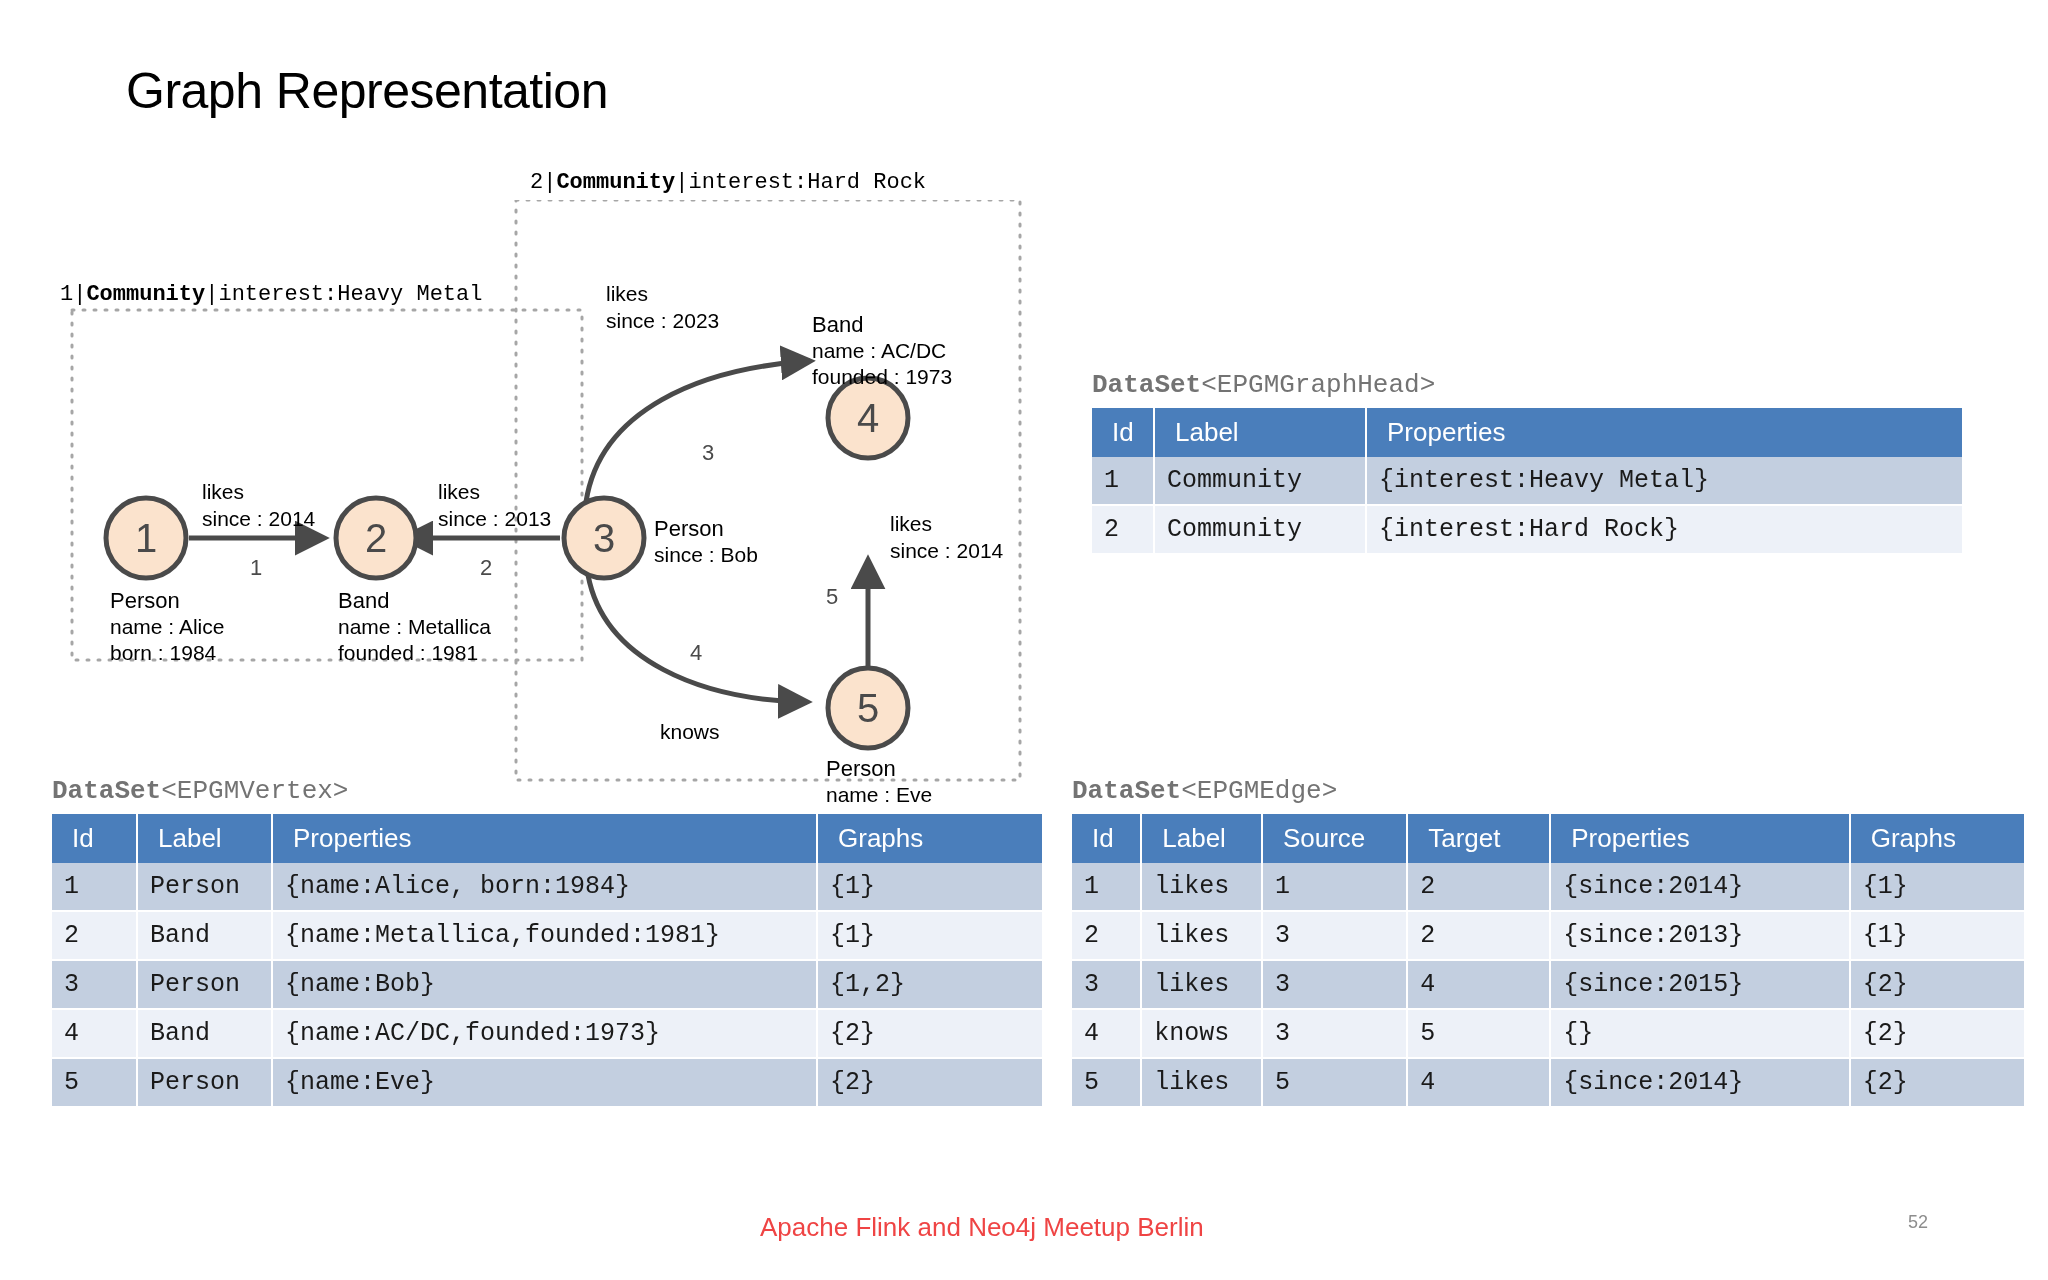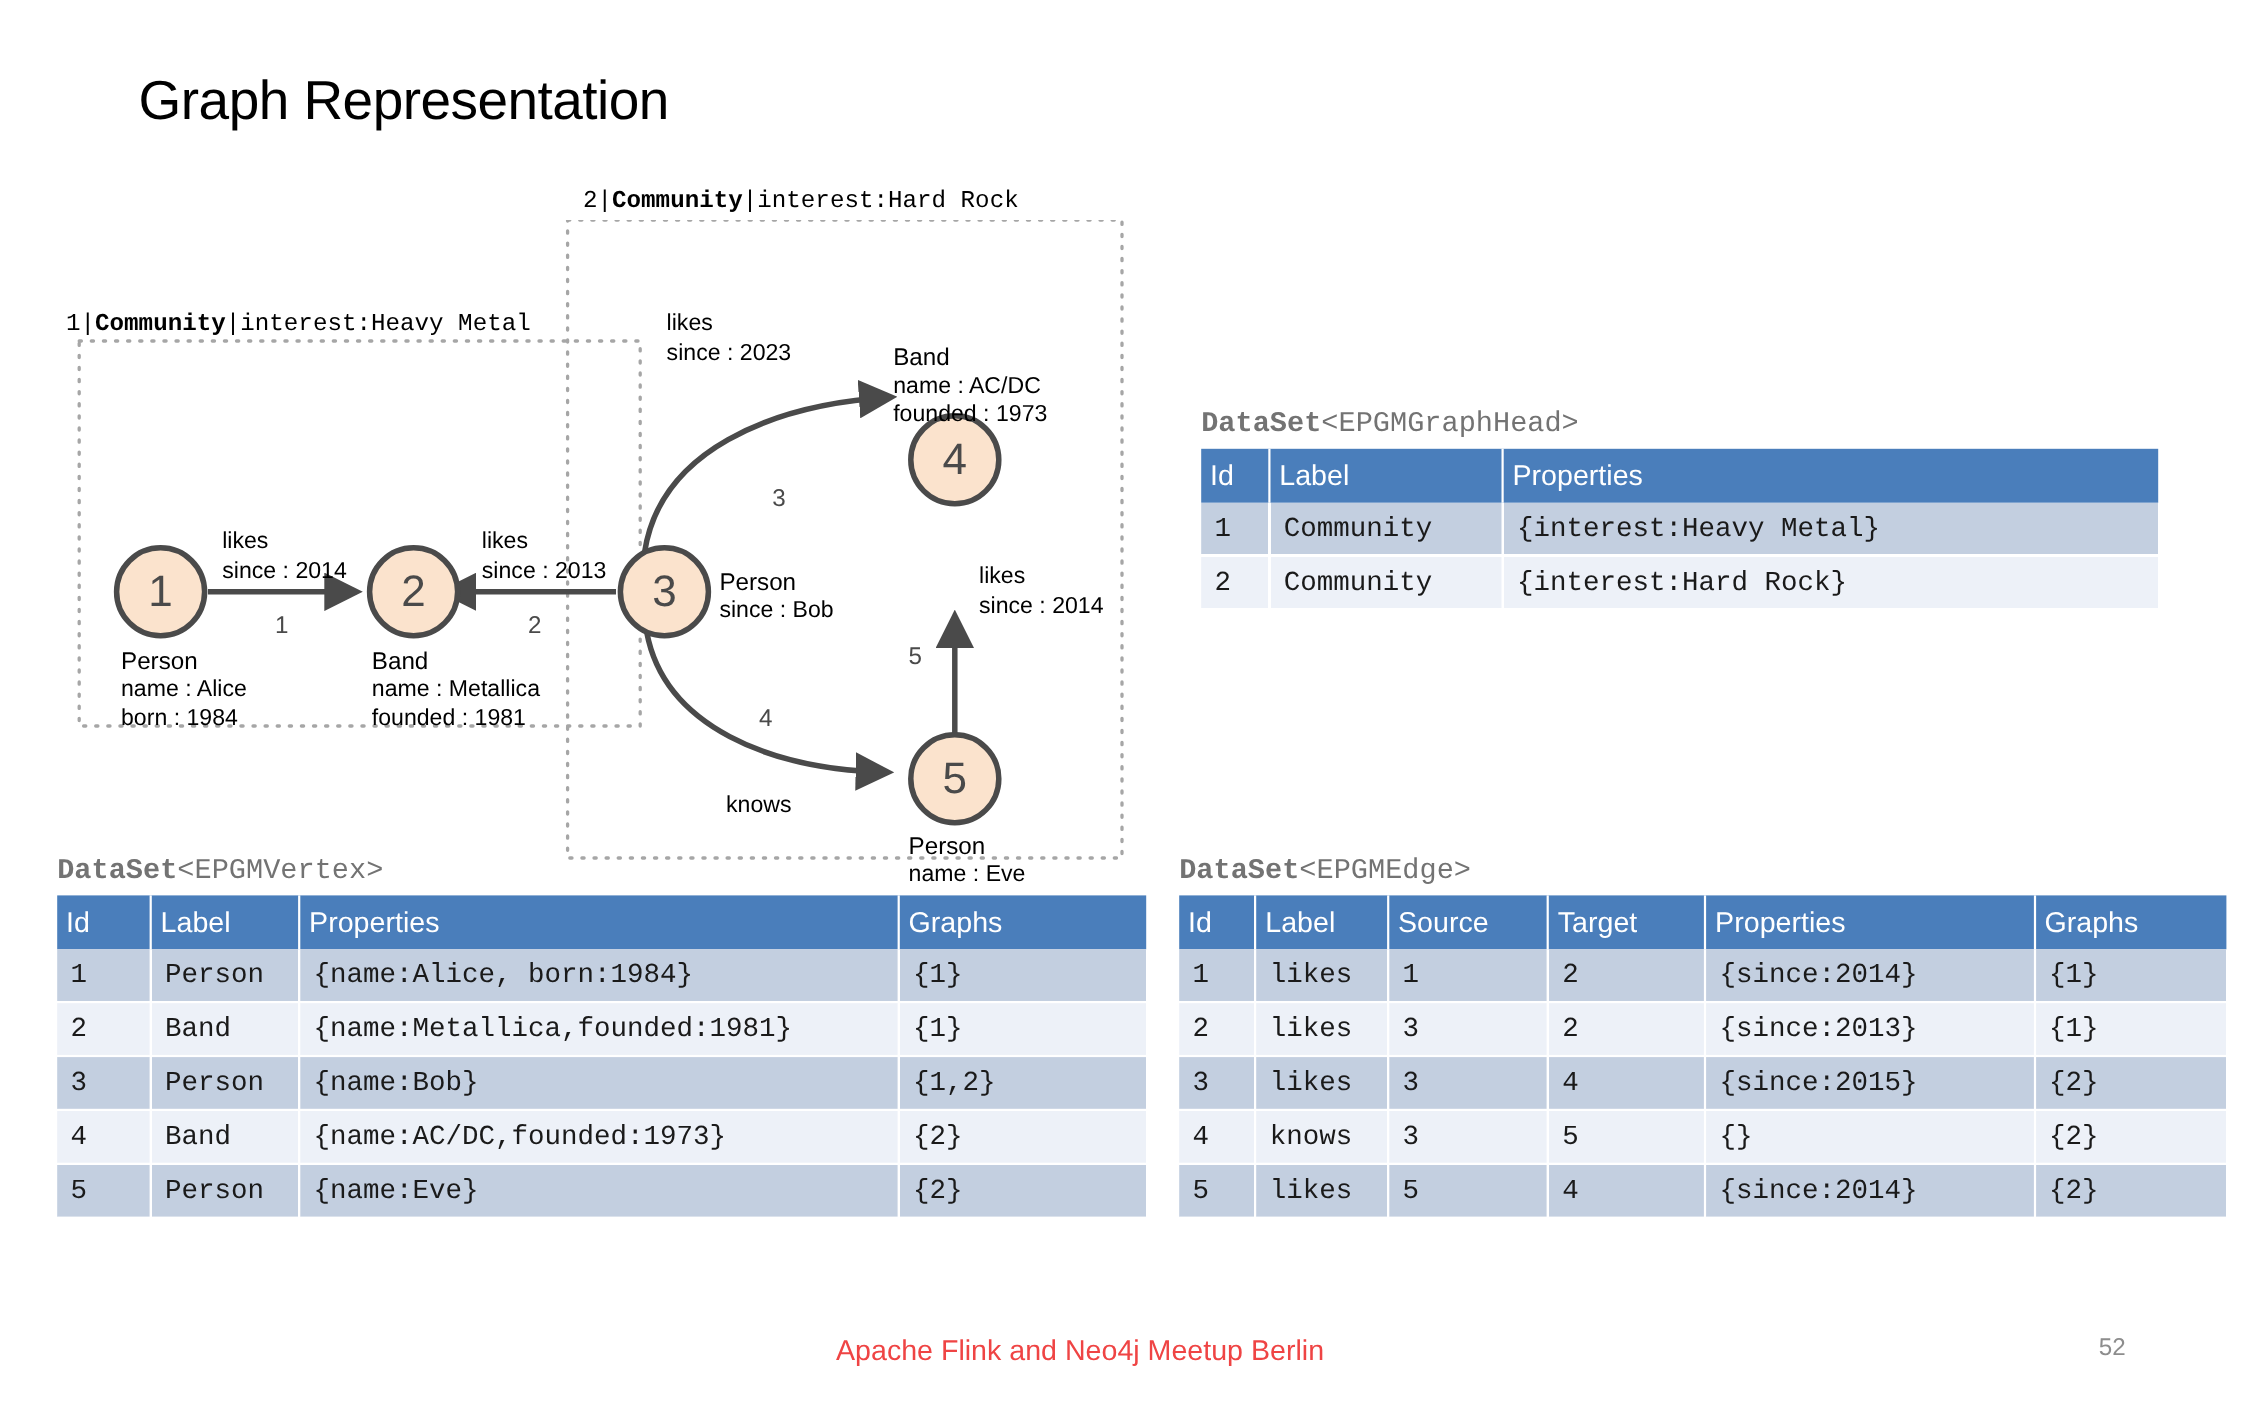--- a/index.html
+++ b/index.html
@@ -92,21 +92,21 @@
     font-family: "Liberation Mono", monospace;
     font-size: 25px;
   }
   table.epgm thead th {
     background: #4a7ebb;
     color: #ffffff;
     font-family: "Liberation Sans", sans-serif;
     font-weight: 400;
     font-size: 26px;
     text-align: left;
-    padding: 9px 8px;
+    padding: 9px 20px;
     border-right: 2px solid #ffffff;
     height: 38px;
     box-sizing: border-box;
   }
   table.epgm thead th:last-child { border-right: none; }
   table.epgm tbody td {
     padding: 9px 12px;
     border-right: 2px solid #ffffff;
     border-bottom: 2px solid #ffffff;
     height: 36px;
@@ -125,21 +125,21 @@
     left: 760px;
     top: 1212px;
     font-size: 26px;
     color: #ef4444;
     white-space: nowrap;
   }
   #footer-page {
     position: absolute;
     left: 1908px;
     top: 1212px;
-    font-size: 22px;
+    font-size: 18px;
     color: #8d8d8d;
   }
 </style>
 </head>
 <body>
 
 <div id="slide-title">Graph Representation</div>
 
 <div id="graph-figure">
 

